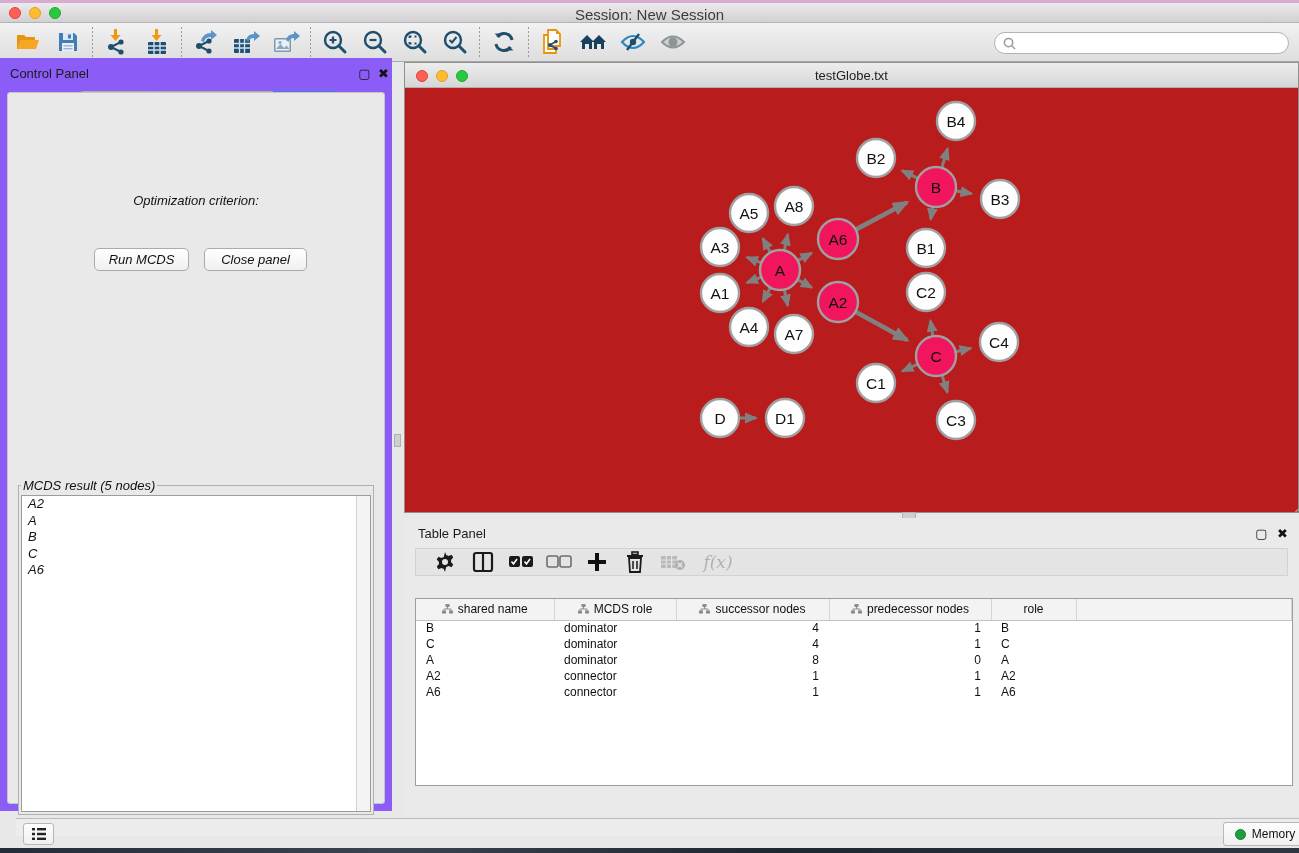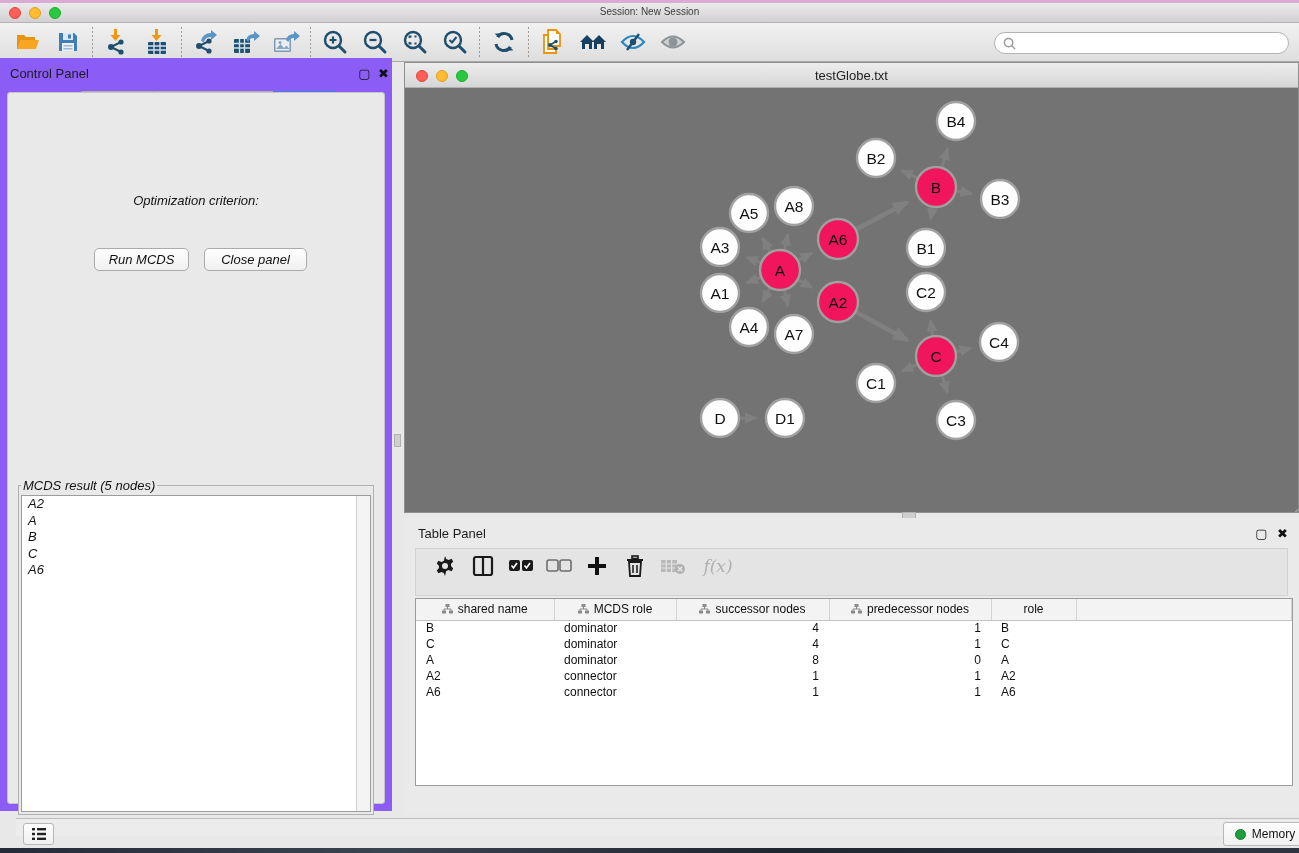--- a/index.html
+++ b/index.html
@@ -7,21 +7,21 @@
   body {
     font-family:"Liberation Sans","DejaVu Sans",sans-serif;
     background:#e8e8e8; position:relative; overflow:hidden;
     -webkit-font-smoothing:antialiased;
   }
   
   .titlebar{position:absolute;left:0;top:0;width:1299px;height:23px;
     background:linear-gradient(#ecebec,#d2d0d2);
     border-top:3px solid #d9abd2;border-bottom:1px solid #b4b2b4;}
   .titlebar .title{position:absolute;left:0;right:0;top:3px;text-align:center;
-    font-size:10px;color:#3c3c3c;}
+    font-size:15px;color:#3c3c3c;}
   .tl-dots{position:absolute;left:9px;top:4px;display:flex;gap:8px;}
   .dot{width:12px;height:12px;border-radius:50%;}
   .dot.red{background:#ff5f57;border:1px solid #e0443e;}
   .dot.yellow{background:#febc2e;border:1px solid #dea123;}
   .dot.green{background:#28c840;border:1px solid #1dad2b;}
   
   .toolbar{position:absolute;left:0;top:23px;width:1299px;height:39px;
     background:linear-gradient(#f1f1f1,#dedede);
     border-bottom:1px solid #a8a8a8;display:flex;align-items:center;padding:0 8px;}
   .tb-btn{width:40px;height:34px;display:flex;align-items:center;justify-content:center;flex:none;}
@@ -59,35 +59,35 @@
     display:flex;align-items:center;justify-content:center;cursor:default;}
   fieldset.result{position:absolute;left:10px;top:385px;width:356px;height:337px;
     border:1px solid #b0b0b0;background:#e9e9e9;}
   fieldset.result legend{font-size:13px;color:#111;padding:0 2px;margin-left:2px;}
   .result-list{position:absolute;left:2px;top:2px;right:2px;bottom:2px;background:#fff;
     border:1px solid #9c9c9c;overflow:hidden;}
   .result-item{font-size:13px;color:#111;padding:0 6px;line-height:16.5px;}
   .vscroll{position:absolute;top:0;right:0;width:14px;height:100%;background:#f4f4f4;border-left:1px solid #d0d0d0;}
   
   .net-window{position:absolute;left:404px;top:62px;width:895px;height:451px;
-    background:#737373;border:1px solid #8f8f8f;}
+    background:#b91c1c;border:1px solid #8f8f8f;}
   .net-title{position:absolute;left:0;top:0;width:100%;height:25px;
     background:linear-gradient(#ededed,#d6d6d6);border-bottom:1px solid #b0b0b0;}
   .net-title .title{position:absolute;left:0;right:0;top:5px;text-align:center;font-size:13px;color:#222;}
   .net-title .tl-dots{left:11px;top:7px;}
   .net-canvas{position:absolute;left:1px;top:26px;padding-left:8px;}
   .corner-grip{position:absolute;right:0;bottom:0;width:14px;height:14px;overflow:hidden;}
   .corner-grip i{position:absolute;background:#b5b5b5;width:24px;height:1px;transform:rotate(-45deg);display:block;}
   
   .grip-v{position:absolute;left:394px;top:434px;width:7px;height:13px;background:#cfcfcf;border:1px solid #b0b0b0;}
   .grip-h{position:absolute;left:902px;top:512px;width:14px;height:7px;background:#cfcfcf;border:1px solid #b0b0b0;}
   
   .table-panel{position:absolute;left:404px;top:518px;width:895px;height:297px;background:#eaeaea;}
-  .tp-toolbar{position:absolute;left:11px;top:30px;width:873px;height:48px;
-    background:#e4e4e4;border:1px solid #d2d2d2;display:flex;padding:0 10px;gap:0;}
+  .tp-toolbar{position:absolute;left:11px;top:30px;width:873px;height:28px;
+    background:#e4e4e4;border:1px solid #d2d2d2;display:flex;align-items:center;padding:0 10px;gap:0;}
   .tp-icon{width:38px;height:34px;display:flex;align-items:center;justify-content:center;flex:none;color:#1a1a1a;}
   .fx{font-family:"DejaVu Serif",serif;font-style:italic;font-size:17px;color:#b0b0b0;}
   .data-table{position:absolute;left:11px;top:80px;width:878px;height:188px;background:#fff;
     border:1px solid #9c9c9c;overflow:hidden;}
   table.grid{border-collapse:collapse;width:100%;table-layout:fixed;}
   table.grid th{height:21px;background:#f3f3f3;border-bottom:1px solid #c4c4c4;border-right:1px solid #d4d4d4;
     font-size:12px;font-weight:normal;color:#111;text-align:center;overflow:hidden;white-space:nowrap;}
   table.grid th .hicon{display:inline-block;vertical-align:-1px;margin-right:5px;}
   table.grid td{height:16px;font-size:12px;color:#111;padding:0 10px;white-space:nowrap;overflow:hidden;}
   table.grid td.num{text-align:right;}

